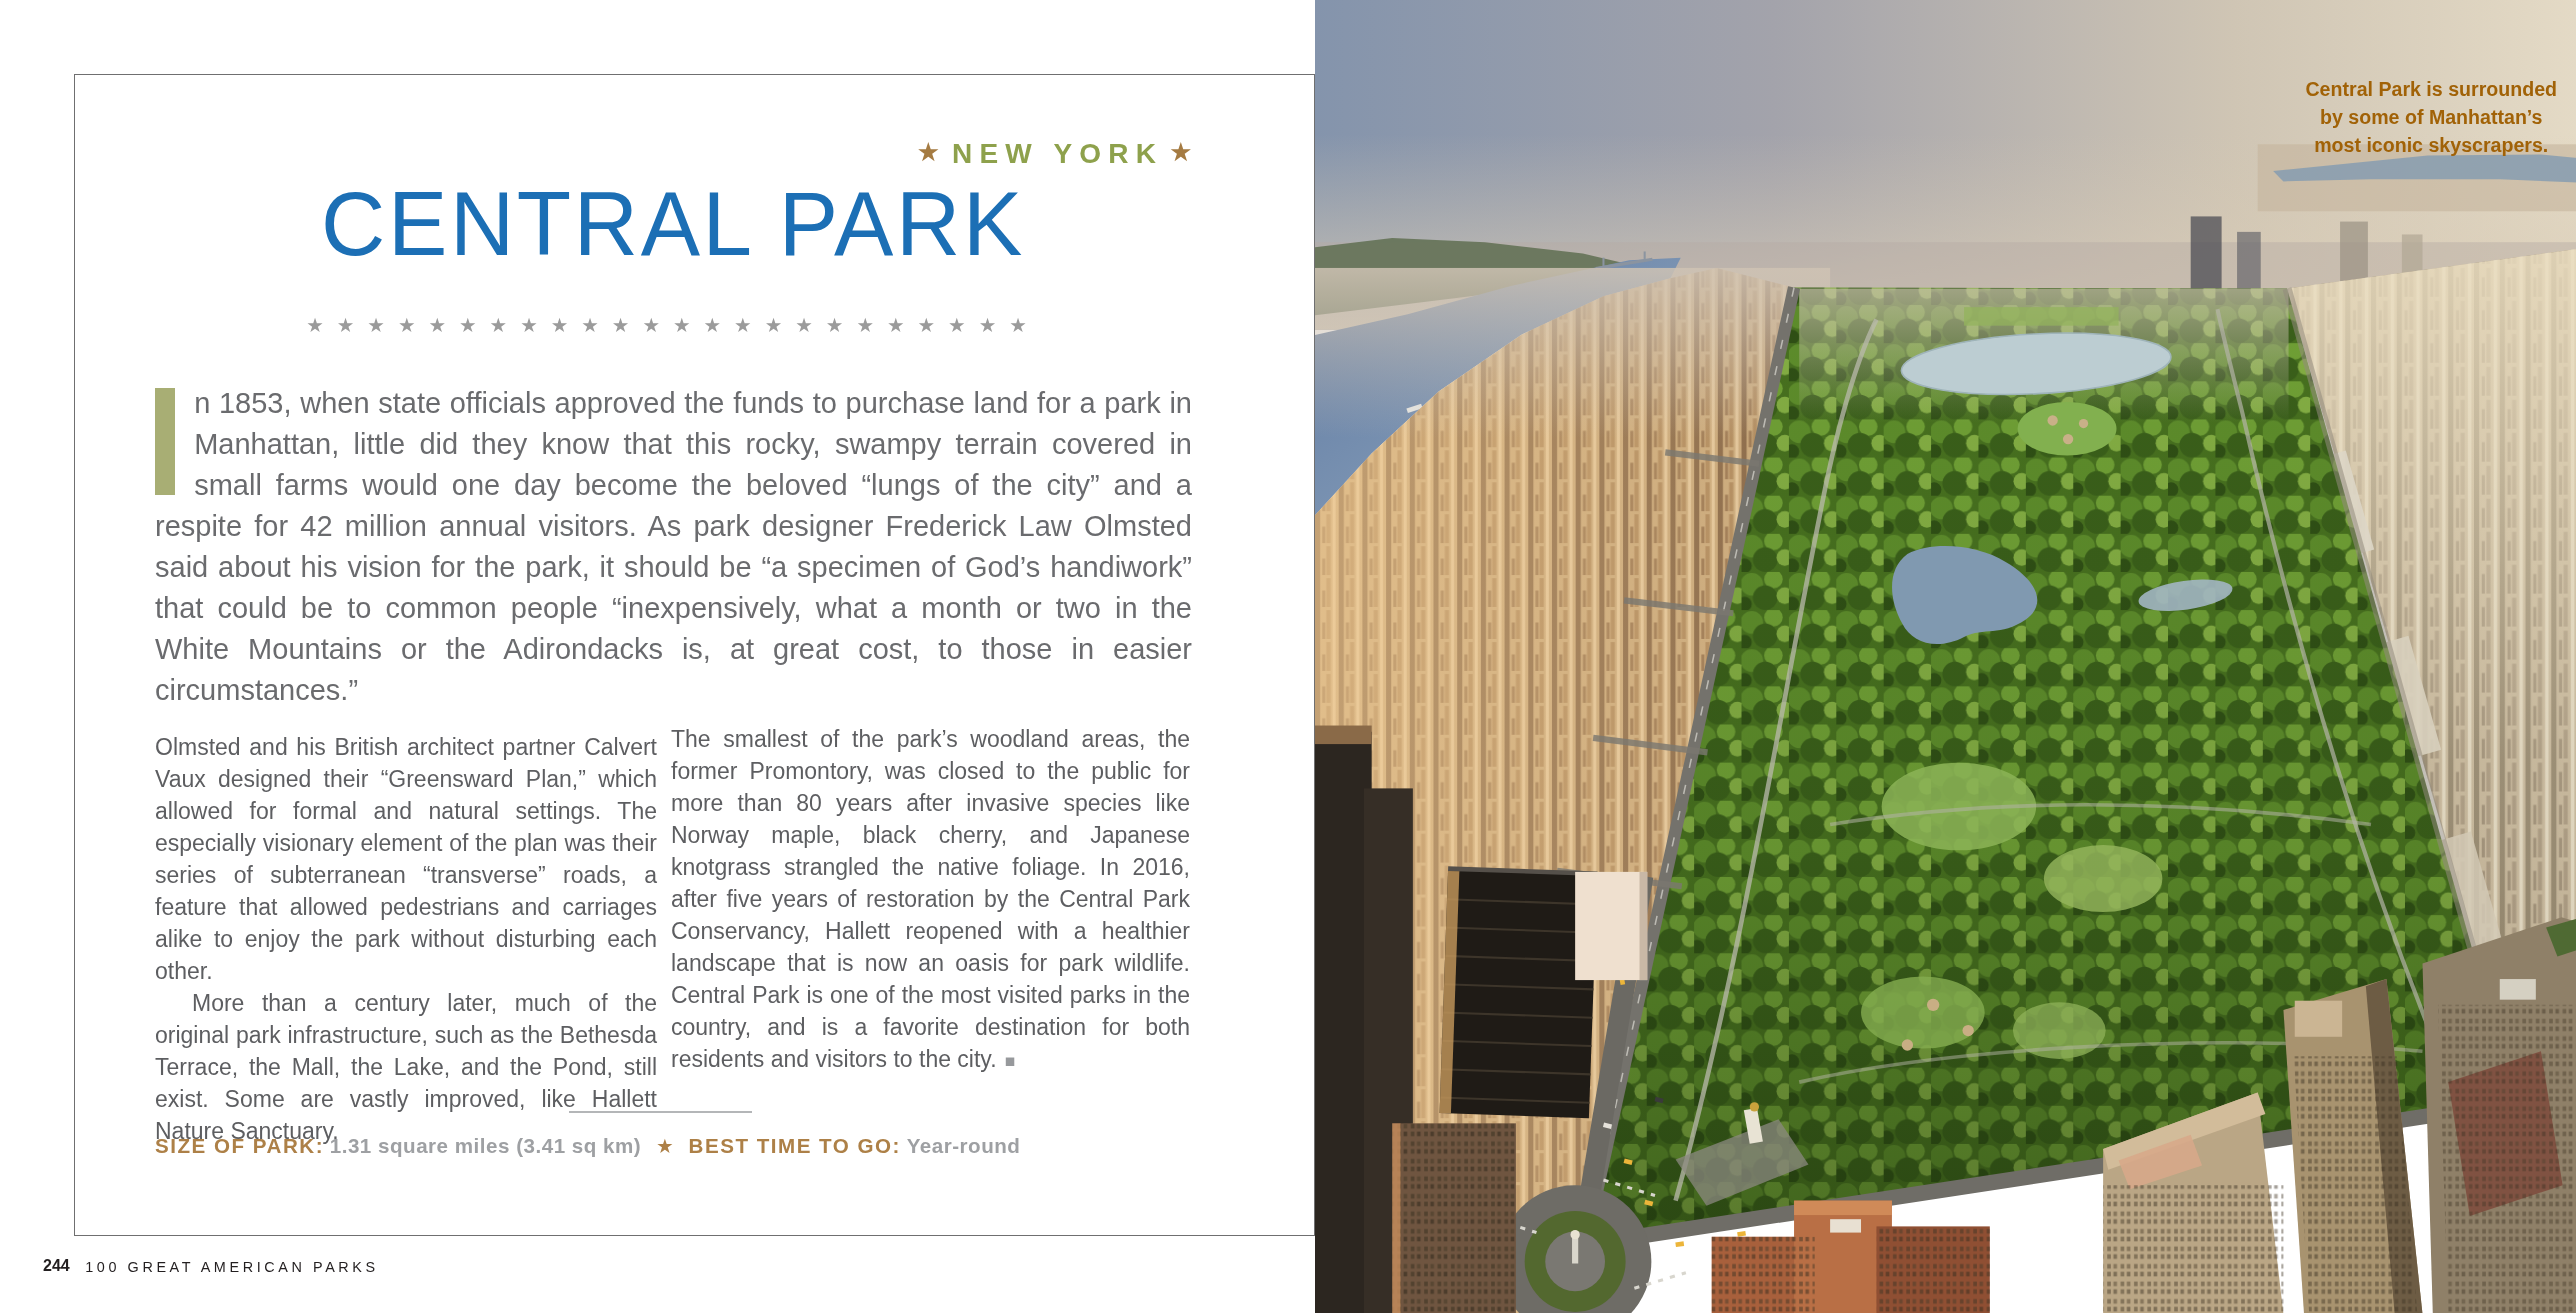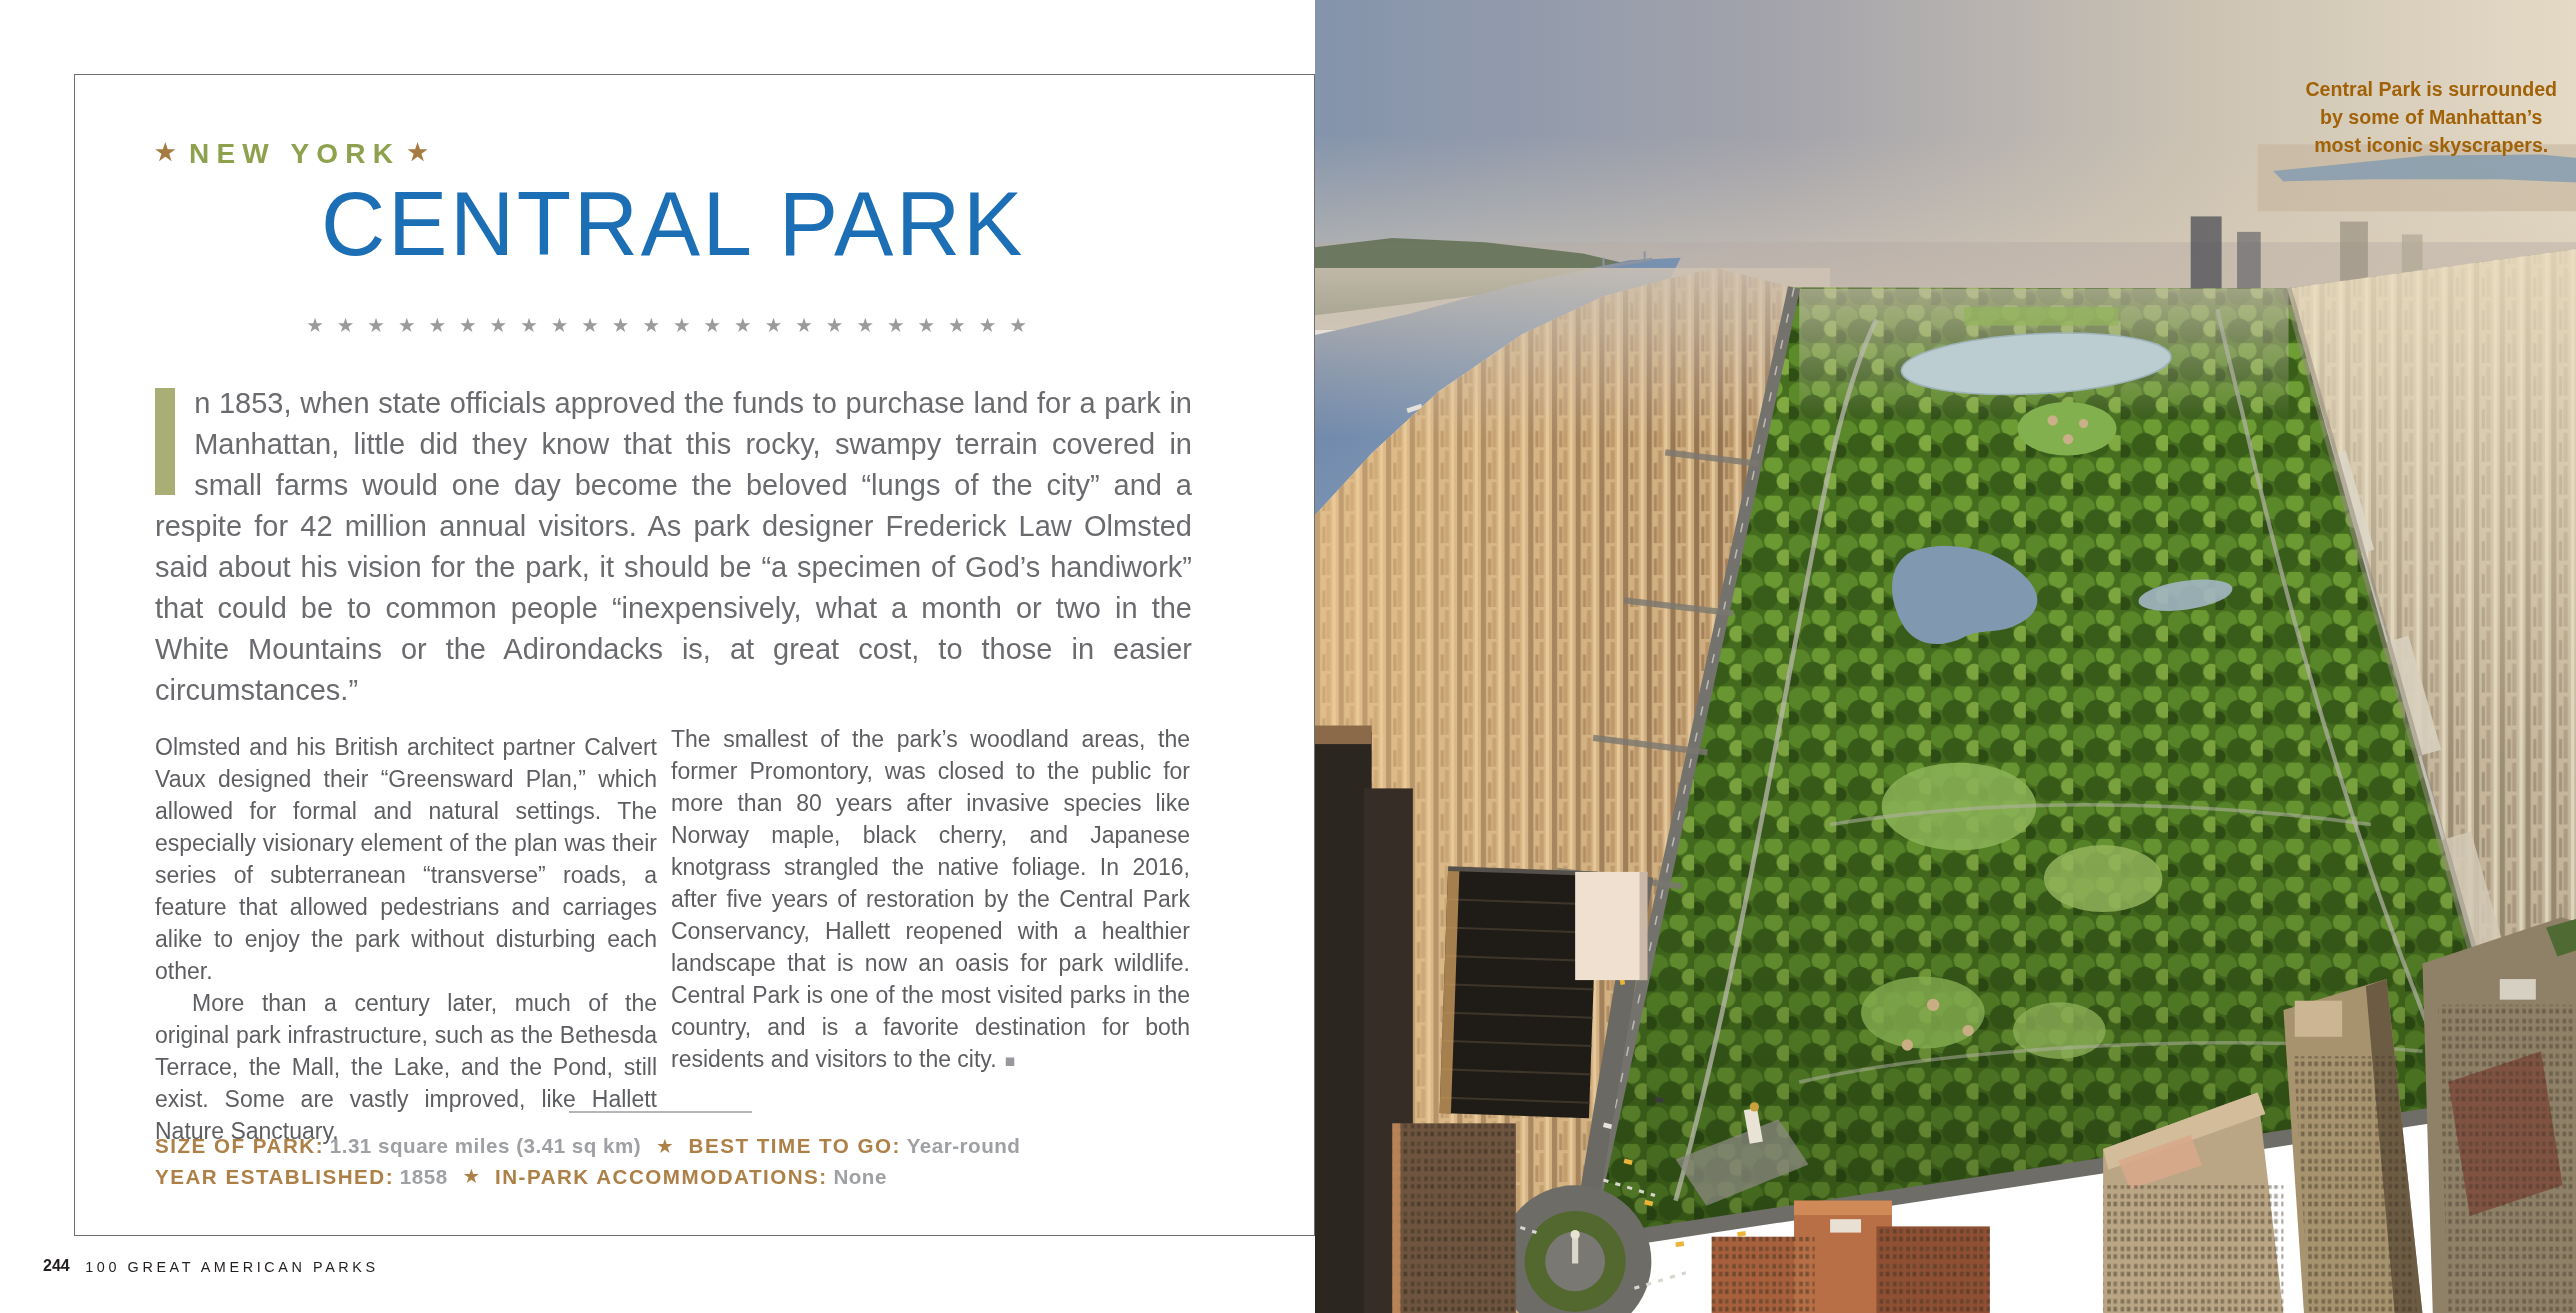--- a/index.html
+++ b/index.html
@@ -2,21 +2,21 @@
 <html style="font-size:8.2px"><head>
 <meta charset="utf-8">
 <style>
   html,body{margin:0;padding:0;}
   body{width:2628px;height:1314px;position:relative;overflow:hidden;background:#ffffff;
        font-family:"Liberation Sans",sans-serif;}
   .abs{position:absolute;}
   
   #page-frame{left:74px;top:74px;width:1241px;height:1162px;border:1.5px solid #6f6f70;box-sizing:border-box;}
   
-  #kicker{left:155px;top:138px;width:1036px;text-align:left;font-weight:bold;
+  #kicker{left:155px;top:138px;width:1036px;text-align:right;font-weight:bold;
           font-size:28px;letter-spacing:7.2px;color:#8ea14c;}
   #kicker .star{color:#a57b42;font-size:23px;letter-spacing:0;vertical-align:3.1px;}
   #kicker .star.l{margin-right:13.4px;} #kicker .star.r{margin-left:7.2px;}
   
   #title{left:155px;top:177px;width:1036px;text-align:center;font-size:89px;line-height:1.05;
          color:#1c6fb5;letter-spacing:2.6px;font-weight:400;transform:scaleY(1.02);}
   
   #stars-sep{left:155px;top:314px;width:1036px;text-align:center;font-size:19.6px;letter-spacing:13px;
              color:#9b9b9b;}
   
@@ -75,27 +75,20 @@
 
 <div class="abs" id="facts-divider"></div>
 
 <div class="abs" id="facts">
   <div>
     <span class="fact-label">SIZE OF PARK:</span>
     <span class="fact-value">1.31 square miles (3.41 sq km)</span>
     <span class="fact-star">★</span>
     <span class="fact-label">BEST TIME TO GO:</span>
     <span class="fact-value">Year-round</span>
-  </div>
-  <div>
-    <span class="fact-label">YEAR ESTABLISHED:</span>
-    <span class="fact-value">1858</span>
-    <span class="fact-star">★</span>
-    <span class="fact-label">IN-PARK ACCOMMODATIONS:</span>
-    <span class="fact-value">None</span>
   </div>
 </div>
 
 <div class="abs" id="page-footer">
   <span id="page-number">244</span>
   <span id="book-title">100 GREAT AMERICAN PARKS</span>
 </div>
 
 <div class="abs" id="photo">
 <svg viewBox="0 0 2547 2550" preserveAspectRatio="none">

